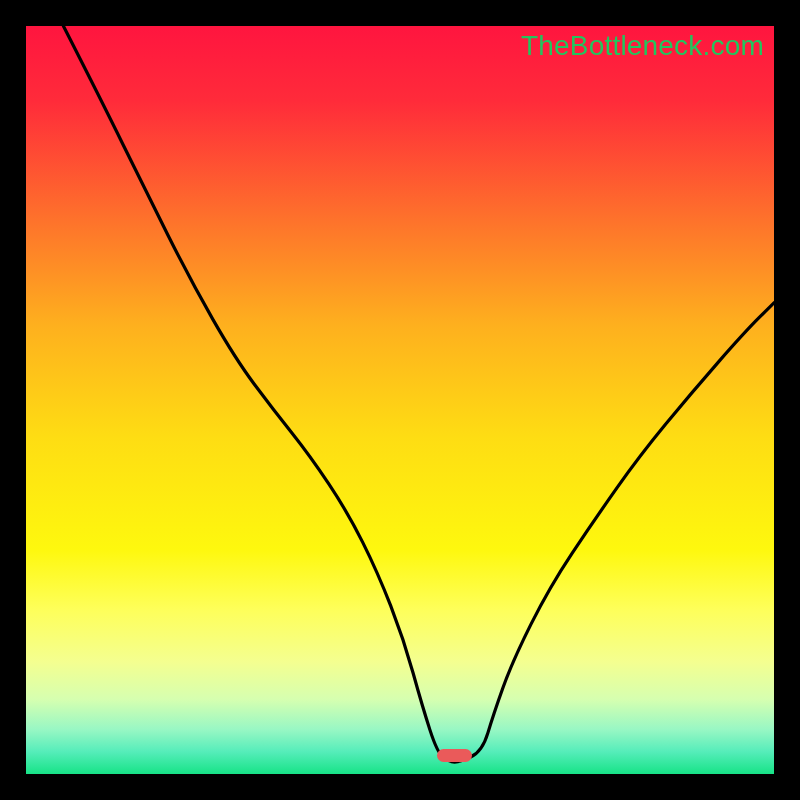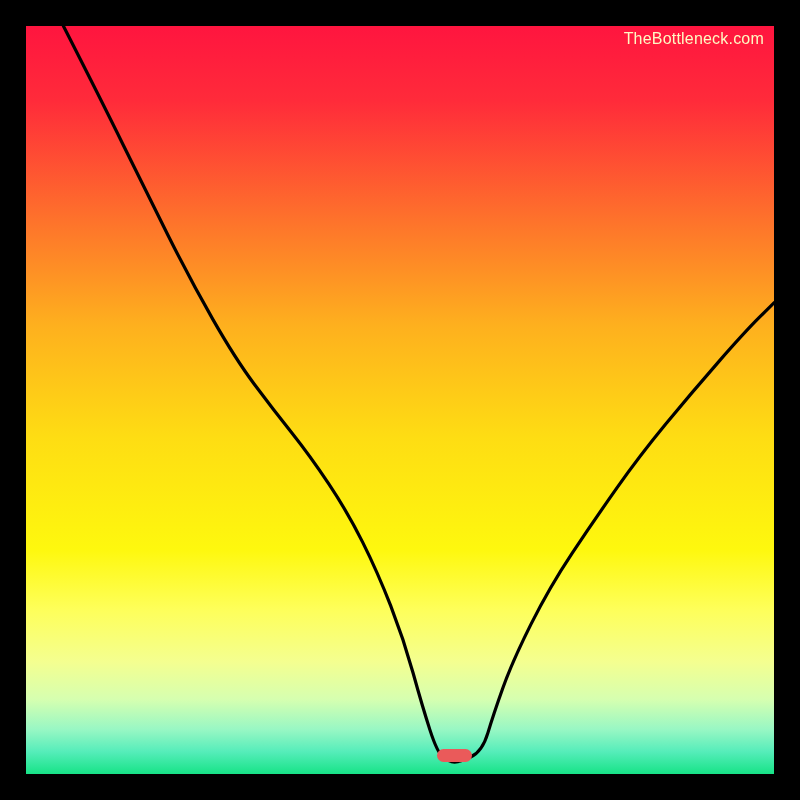--- a/index.html
+++ b/index.html
@@ -28,22 +28,22 @@
   }
   .gradient {
     position: absolute;
     left: 0; top: 0; width: 100%; height: 100%;
   }
   .watermark {
     position: absolute;
     top: 4px;
     right: 10px;
     font-family: Arial, Helvetica, sans-serif;
-    font-size: 16px;
-    color: #fef9c3;
+    font-size: 28px;
+    color: #22c55e;
     letter-spacing: 0.2px;
     user-select: none;
   }
   .curve {
     position: absolute;
     left: 0; top: 0; width: 100%; height: 100%;
   }
   .marker {
     position: absolute;
     border-radius: 9999px;

